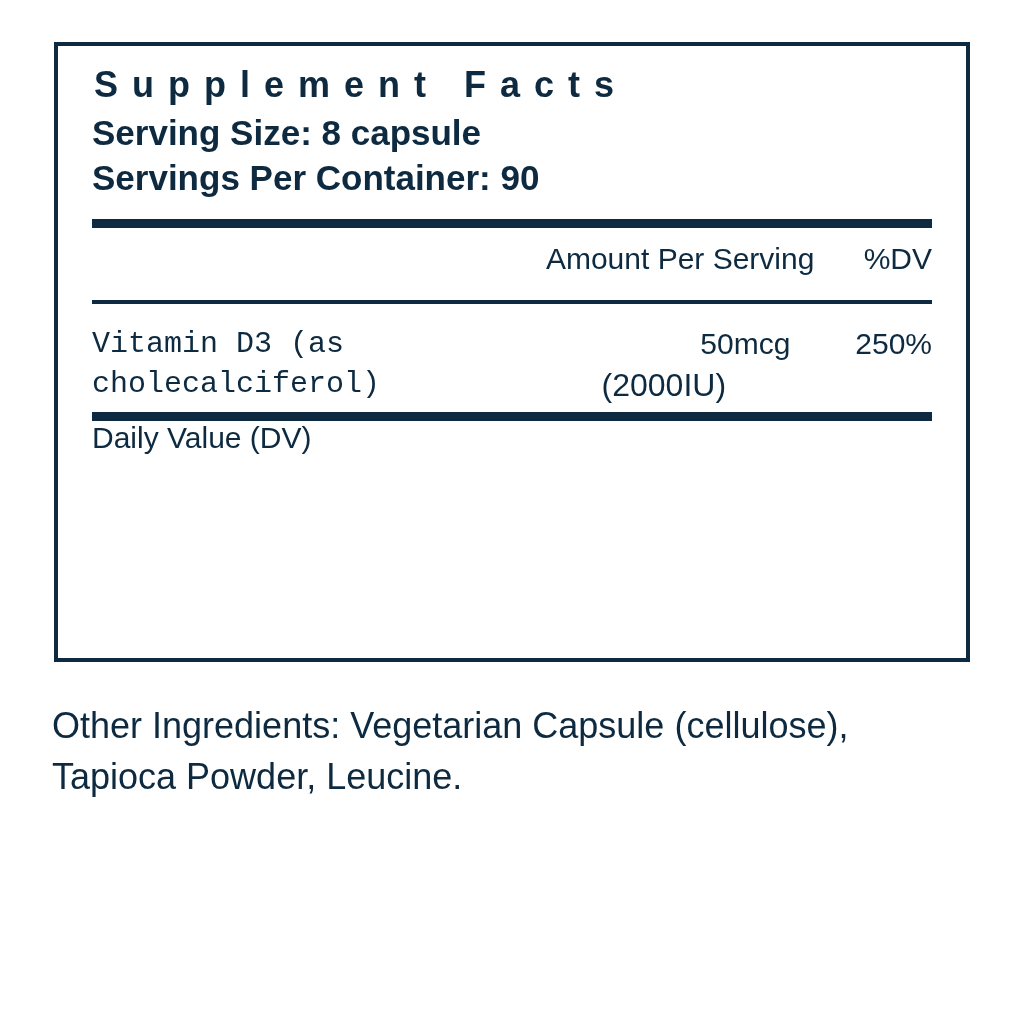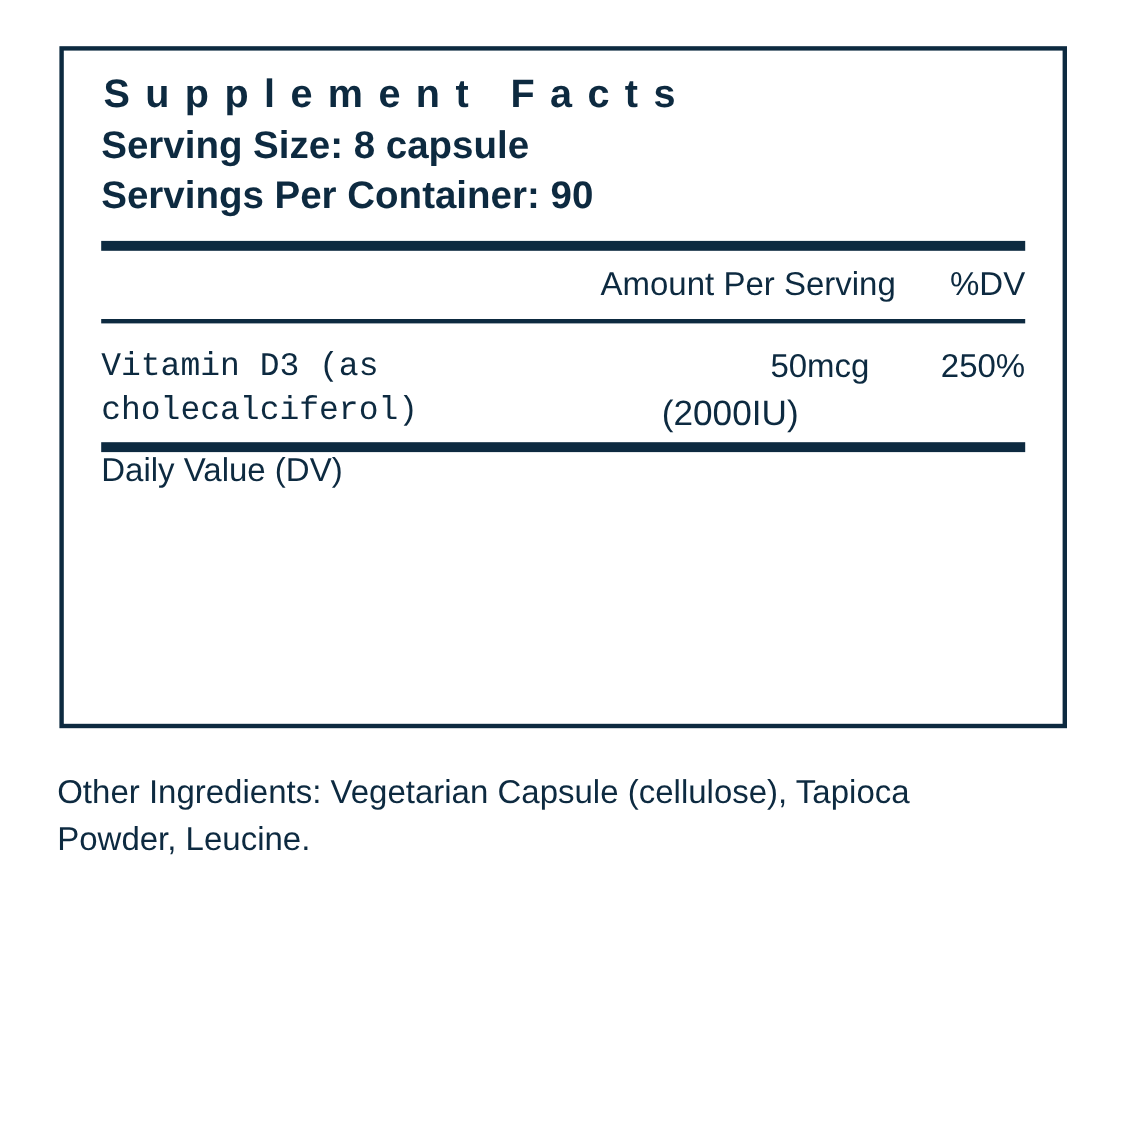--- a/index.html
+++ b/index.html
@@ -74,21 +74,21 @@
     border-collapse: collapse;
   }
   .table td {
     padding: 0;
     vertical-align: top;
     color: #0d2a40;
   }
 
   .hdr-row td {
     font-size: 30px;
-    padding: 14px 0 14px 0;
+    padding: 14px 0 24px 0;
   }
   .col-name   { width: 53%; text-align: left; font-family: Liberation Mono, monospace; }
   .col-amount { width: 33%; text-align: right; }
   .col-dv     { width: 14%; text-align: right; }
 
   .nutrient-row td {
     font-size: 30px;
     padding: 20px 0 4px 0;
     line-height: 1.35;
   }
@@ -108,21 +108,21 @@
     font-size: 30px;
     color: #0d2a40;
   }
 
   
   .other-ingredients {
     position: absolute;
     left: 52px;
     top: 700px;
     width: 846px;
-    font-size: 30px;
+    font-size: 36px;
     line-height: 1.42;
     color: #0d2a40;
   }
 </style>
 </head>
 <body>
 
 <div class="page">
 
   <div class="facts-panel">

